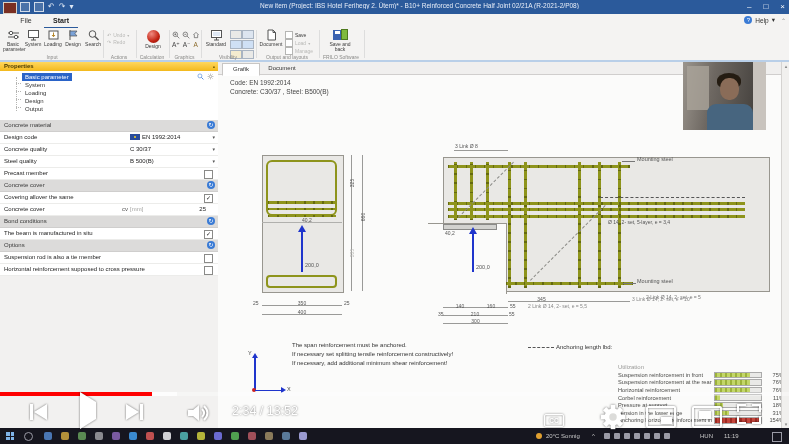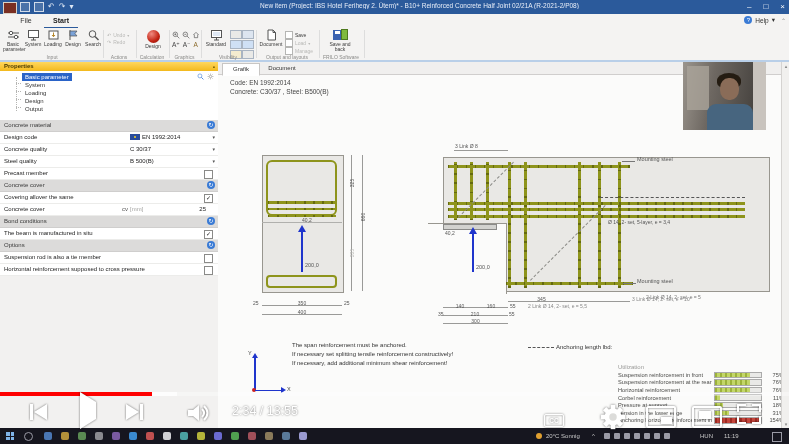--- a/index.html
+++ b/index.html
@@ -627,21 +627,21 @@
     <span class="tri-r"></span>
       <span class="vbar"></span>
   </div>
   <div class="abs ytic" style="left:188px;top:404px;">
     <svg width="26" height="18" viewBox="0 0 26 18">
       <polygon points="0,6 5,6 11,1 11,17 5,12 0,12" fill="#fff"></polygon>
       <path d="M14 5 Q18 9 14 13" stroke="#fff" stroke-width="2" fill="none"></path>
       <path d="M16 2 Q23 9 16 16" stroke="#fff" stroke-width="2" fill="none"></path>
     </svg>
   </div>
-  <div class="yt-time">2:34 / 13:55</div>
+  <div class="yt-time">2:34 / 13:52</div>
   <div class="ccbox ytic">CC</div>
   <div class="abs ytic" style="left:598px;top:402px;">
     <svg width="30" height="30" viewBox="0 0 32 32">
       <g stroke="#fff" stroke-width="5">
           <line x1="16" y1="3" x2="16" y2="29"></line>
           <line x1="3" y1="16" x2="29" y2="16"></line>
           <line x1="7" y1="7" x2="25" y2="25"></line>
           <line x1="25" y1="7" x2="7" y2="25"></line>
         </g>
       <circle cx="16" cy="16" r="9" fill="#fff"></circle>

